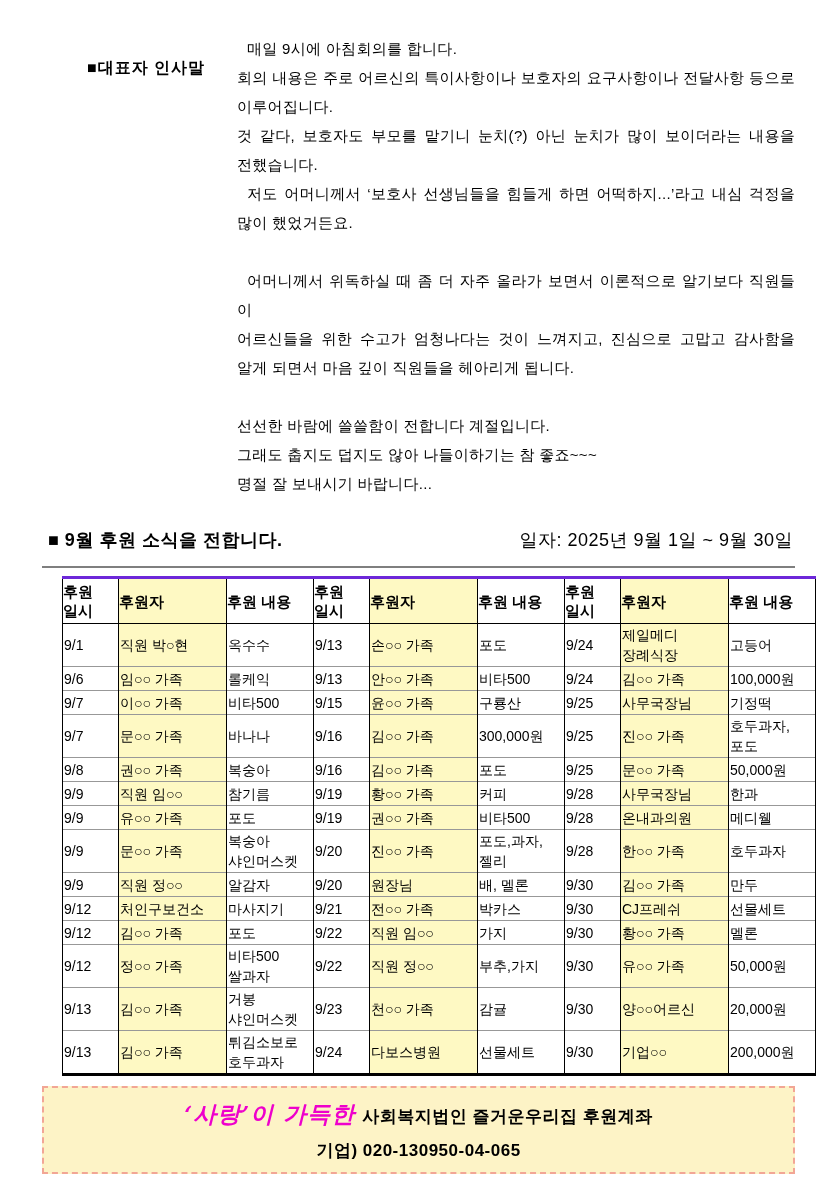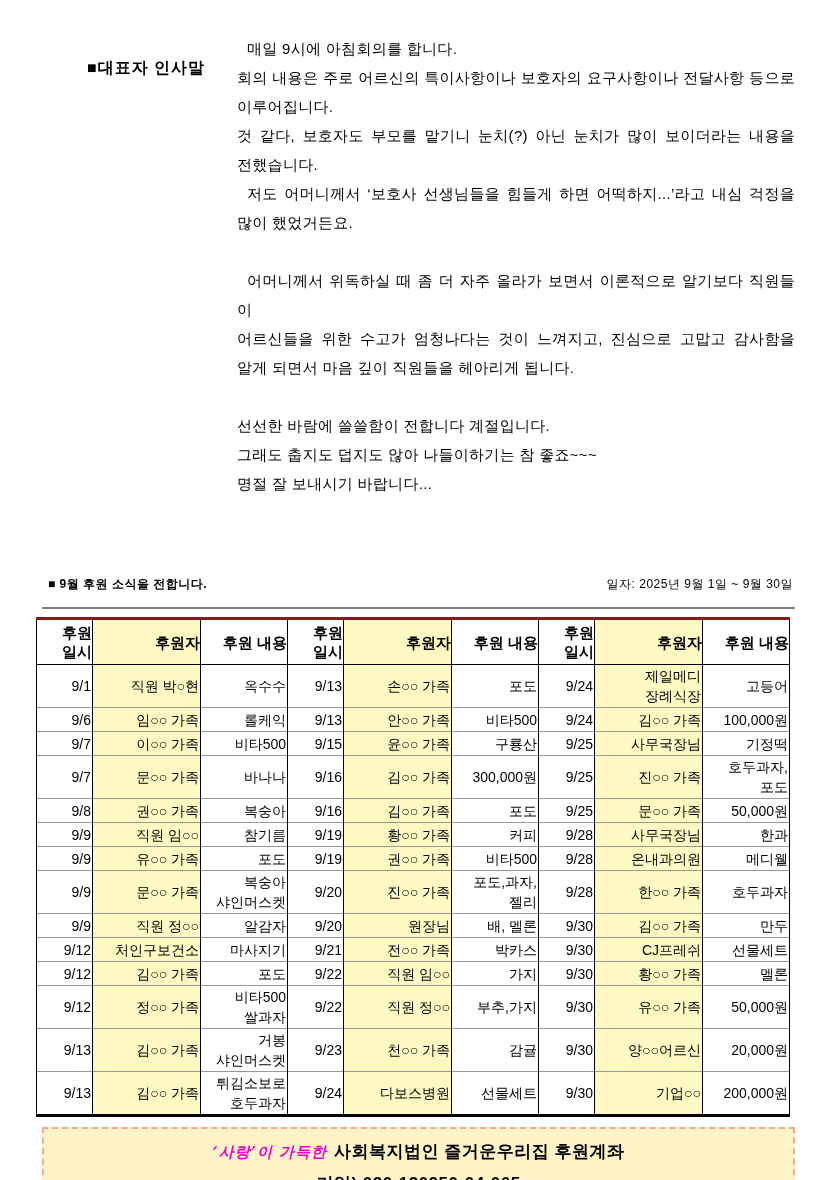--- a/index.html
+++ b/index.html
@@ -17,32 +17,32 @@
     padding-top:24px; letter-spacing:1px; white-space:nowrap;margin-left:39px;
   }
   .greeting-lines { flex:1; font-size:15px; line-height:29px; }
   .gline { min-height:29px; letter-spacing:0.3px; }
   .gline.justify { text-align:justify; text-align-last:justify; }
   .gline.indent { text-indent:10px; }
 
   
   .news {
     display:flex; justify-content:space-between; align-items:baseline;
-    padding:30px 42px 0 48px; font-size:12px;
+    padding:30px 42px 0 48px; font-size:18px;
   }
   .news-heading { font-weight:700; letter-spacing:0.5px; }
-  .news-date { letter-spacing:0.5px;margin-top:48px; }
+  .news-date { letter-spacing:0.5px; }
 
   .rule { width:753px; height:2px; background:#7f7f7f; margin:14px 0 8px 42px; }
 
   
   table.donation {
-    width:753px; margin-left:36px; border-collapse:collapse; table-layout:fixed;
-    text-align:right; font-size:14px;
-    border-top:3px solid #7f1d1d; border-bottom:3px solid #000;
+    width:753px; margin-left:62px; border-collapse:collapse; table-layout:fixed;
+    text-align:left; font-size:14px;
+    border-top:3px solid #6d28d9; border-bottom:3px solid #000;
   }
   table.donation th {
     border:1px solid #000; font-weight:700; font-size:15px;
     height:42px; vertical-align:middle; white-space:pre-line; line-height:19px;
     padding:1px 0;
   }
   table.donation td {
     border-left:1px solid #000; border-right:1px solid #000;
     border-top:1px solid #989898;
     height:21px; padding:1px 1px; line-height:20px;
@@ -52,21 +52,21 @@
   .donor { background:#fef9c3; }
 
   
   .account-box {
     box-sizing:border-box; width:753px; margin:10px 0 0 42px;
     background:#FDF3C6; border:2px dashed #F2A695;
     text-align:center; padding:11px 0 10px;
   }
   .account-line1 { font-size:17px; font-weight:700; letter-spacing:0.5px; }
   .highlight {
-    color:#EE00CC; font-size:15px; font-weight:700; font-style:italic;
+    color:#EE00CC; font-size:23px; font-weight:700; font-style:italic;
     font-family:"DejaVu Serif", serif; letter-spacing:1px; margin-right:7px;
   }
   .account-line2 { font-size:17px; font-weight:700; margin-top:9px; letter-spacing:0.5px; }
 </style>
 </head>
 <body>
 
 <div class="page">
 
   <div class="greeting">

